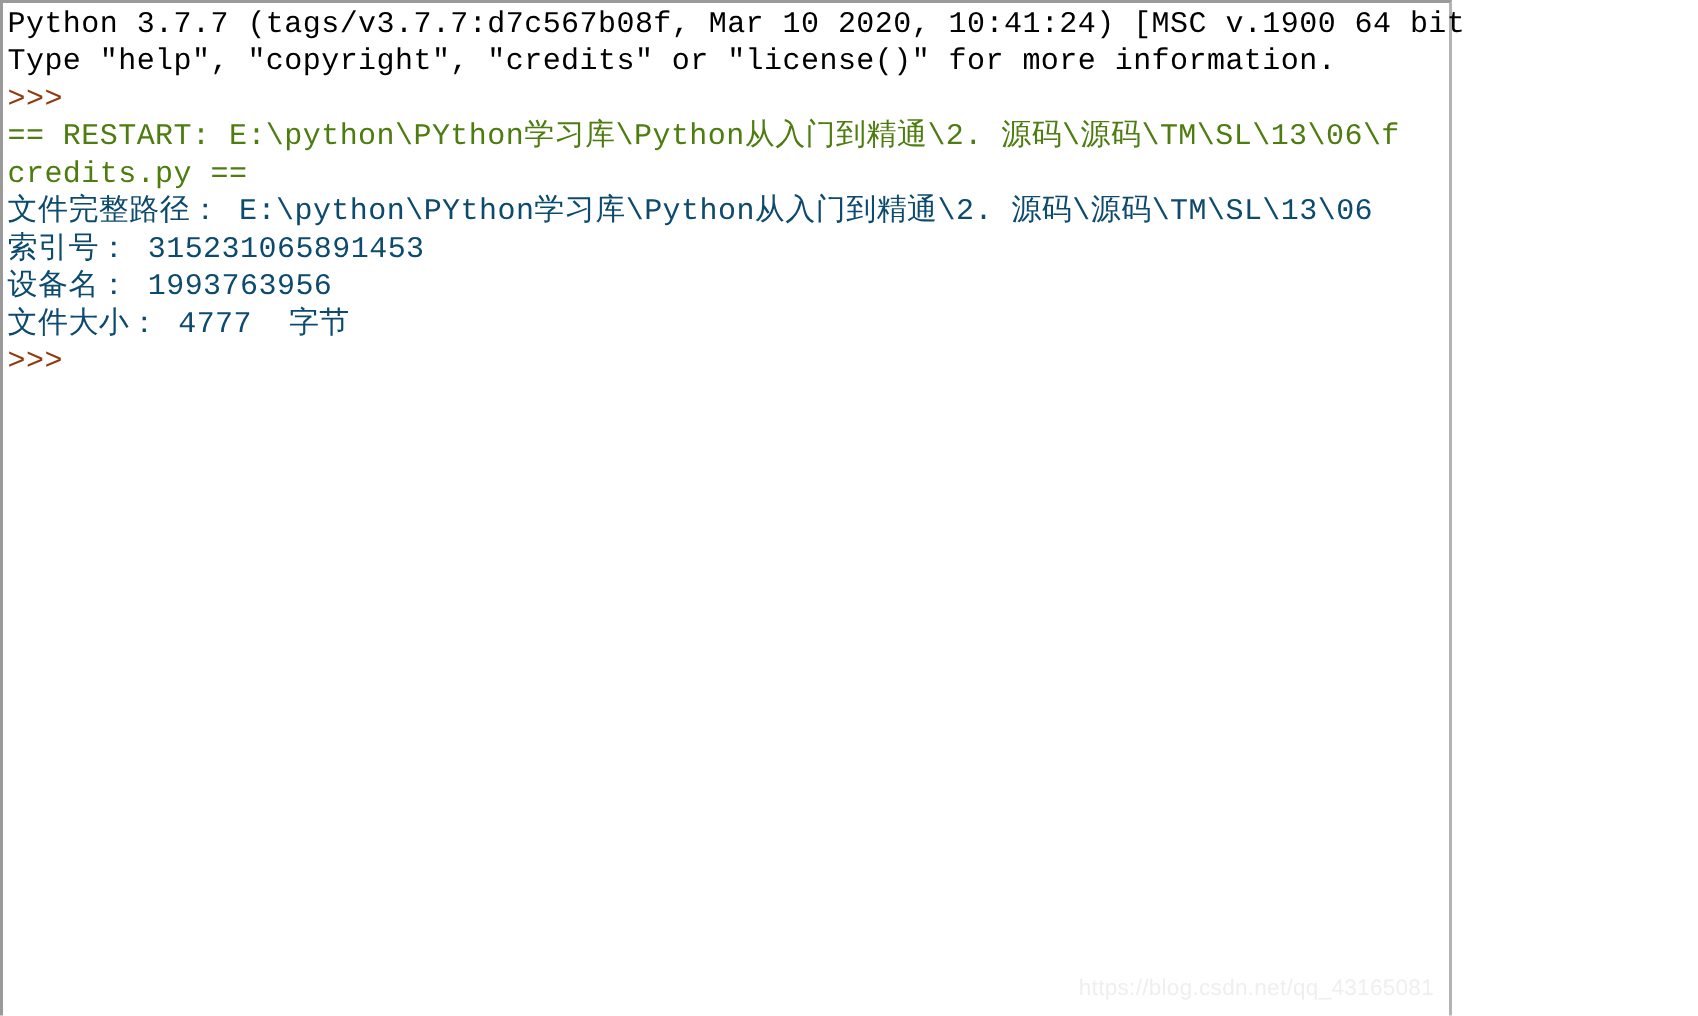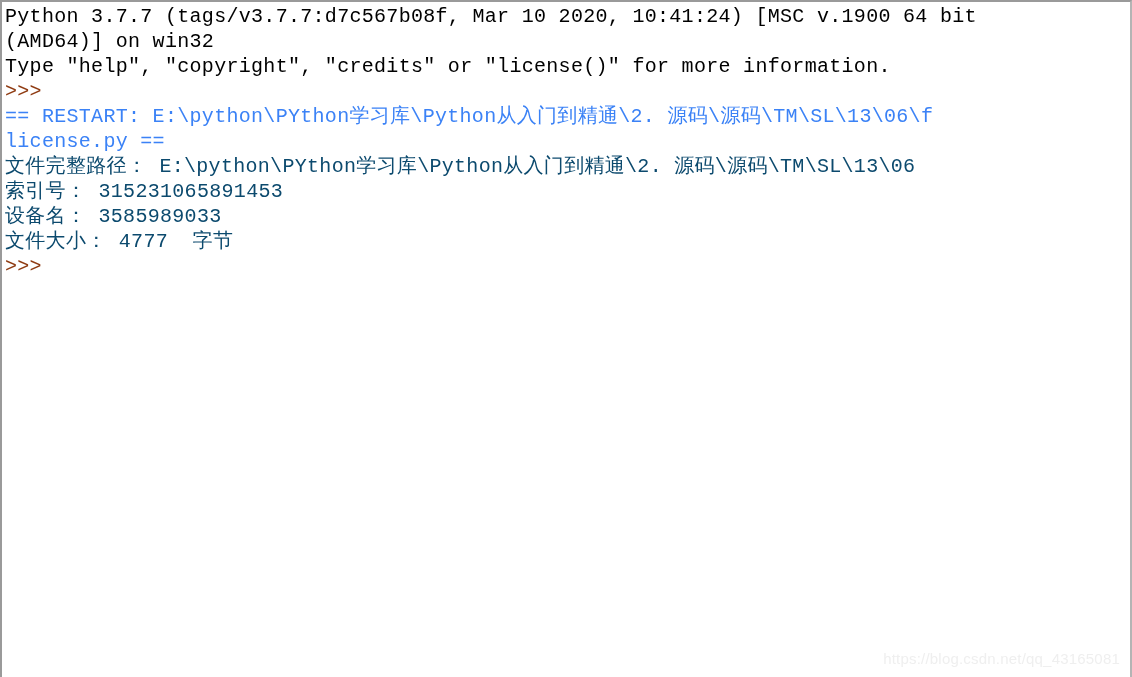--- a/index.html
+++ b/index.html
@@ -11,21 +11,21 @@
     width: 1132px;
     height: 677px;
     overflow: hidden;
     font-family: "Liberation Serif", "DejaVu Serif", serif;
   }
 
   
   #idle-window {
     position: relative;
     box-sizing: border-box;
-    width: 1132px;
+    width: 968px;
     height: 677px;
     background: #ffffff;
     border-top: 2px solid #9a9a9a;
     border-left: 2px solid #9a9a9a;
     border-right: 2px solid #b4b4b4;
     border-bottom: 0;
   }
 
   #shell-text {
     position: absolute;
@@ -43,21 +43,21 @@
     letter-spacing: 0px;
     white-space: pre;
     font-family: "Liberation Serif", "DejaVu Serif", serif;
     font-variant-ligatures: none;
     text-rendering: optimizeSpeed;
   }
 
   
   .c-banner  { color: #000000; }
   .c-prompt  { color: #8f3b12; }
-  .c-restart { color: #3b82f6; }
+  .c-restart { color: #4d7c0f; }
   .c-stdout  { color: #0c4a6e; }
   .shell-line.lat {
     font-family: "Liberation Mono", "DejaVu Sans Mono", monospace;
     font-size: 20px;
     letter-spacing: 0.30px;
   }
   .shell-line.cjk {
     font-family: "Liberation Mono", "DejaVu Sans Mono", monospace;
     font-size: 20px;
     letter-spacing: 0.30px;
@@ -76,27 +76,26 @@
     white-space: pre;
   }
 </style>
 </head>
 <body>
 
 <div id="idle-window">
 
   <div id="shell-text">
       <div class="shell-line lat c-banner">Python 3.7.7 (tags/v3.7.7:d7c567b08f, Mar 10 2020, 10:41:24) [MSC v.1900 64 bit</div>
-      <div class="shell-line lat c-banner">(AMD64)] on win32</div>
       <div class="shell-line lat c-banner">Type "help", "copyright", "credits" or "license()" for more information.</div>
       <div class="shell-line lat c-prompt">&gt;&gt;&gt;</div>
       <div class="shell-line cjk c-restart">== RESTART: E:\python\PYthon学习库\Python从入门到精通\2. 源码\源码\TM\SL\13\06\f</div>
-      <div class="shell-line lat c-restart">license.py ==</div>
+      <div class="shell-line lat c-restart">credits.py ==</div>
       <div class="shell-line cjk c-stdout">文件完整路径： E:\python\PYthon学习库\Python从入门到精通\2. 源码\源码\TM\SL\13\06</div>
       <div class="shell-line cjk c-stdout">索引号： 315231065891453</div>
-      <div class="shell-line cjk c-stdout">设备名： 3585989033</div>
+      <div class="shell-line cjk c-stdout">设备名： 1993763956</div>
       <div class="shell-line cjk c-stdout">文件大小： 4777  字节</div>
       <div class="shell-line lat c-prompt">&gt;&gt;&gt;</div>
     </div>
 
   <div id="watermark">https://blog.csdn.net/qq_43165081</div>
 
 </div>
 
 </body></html>

